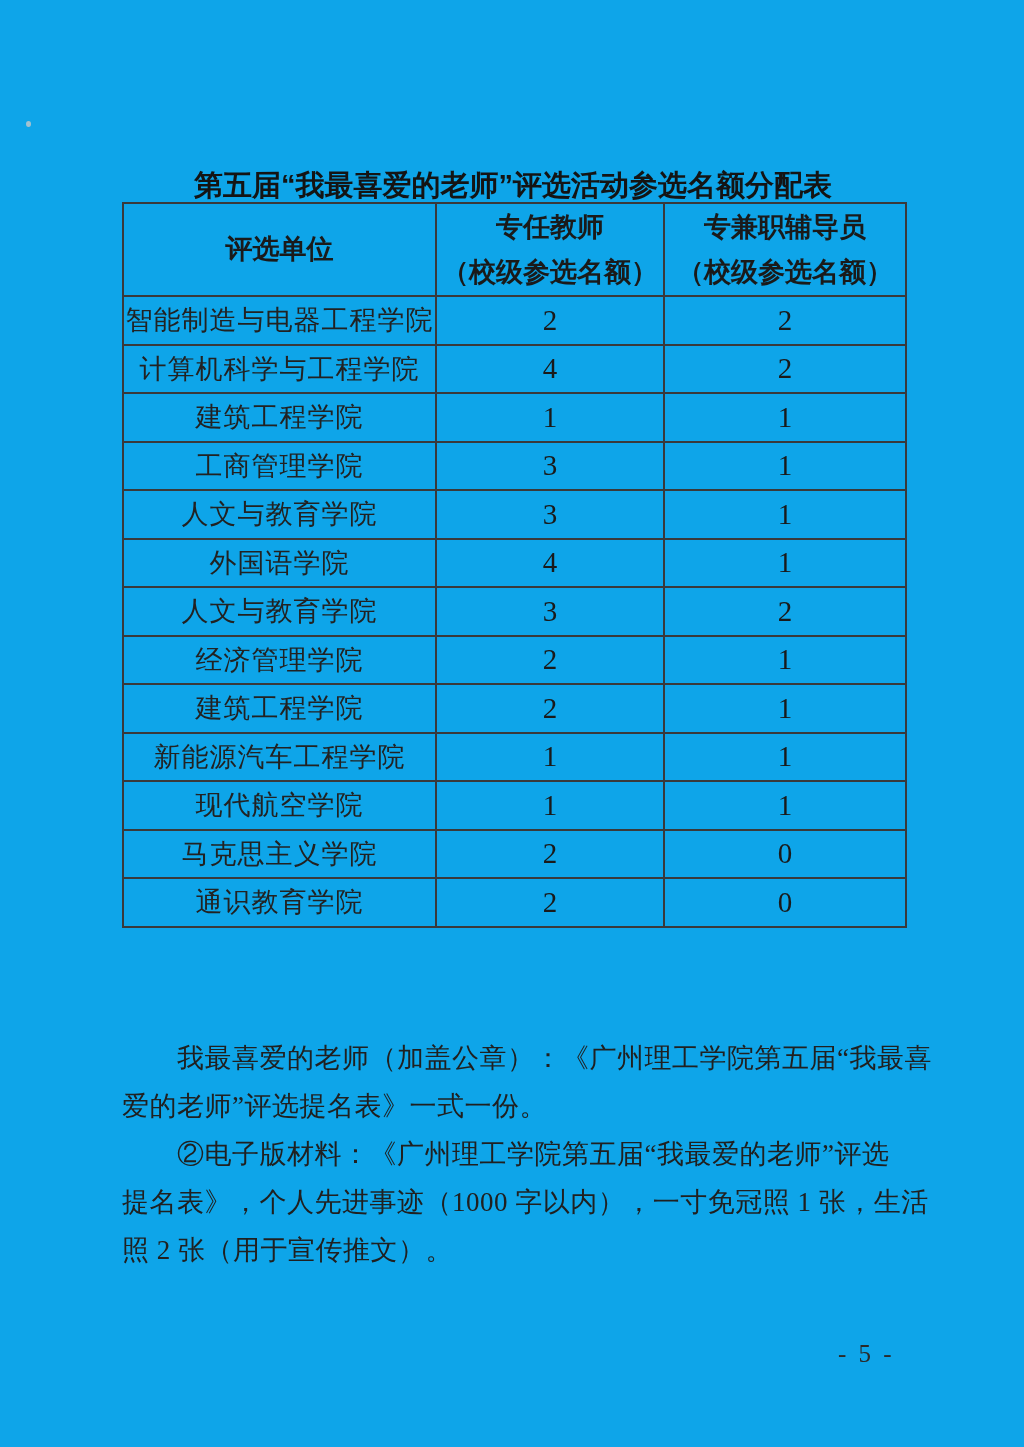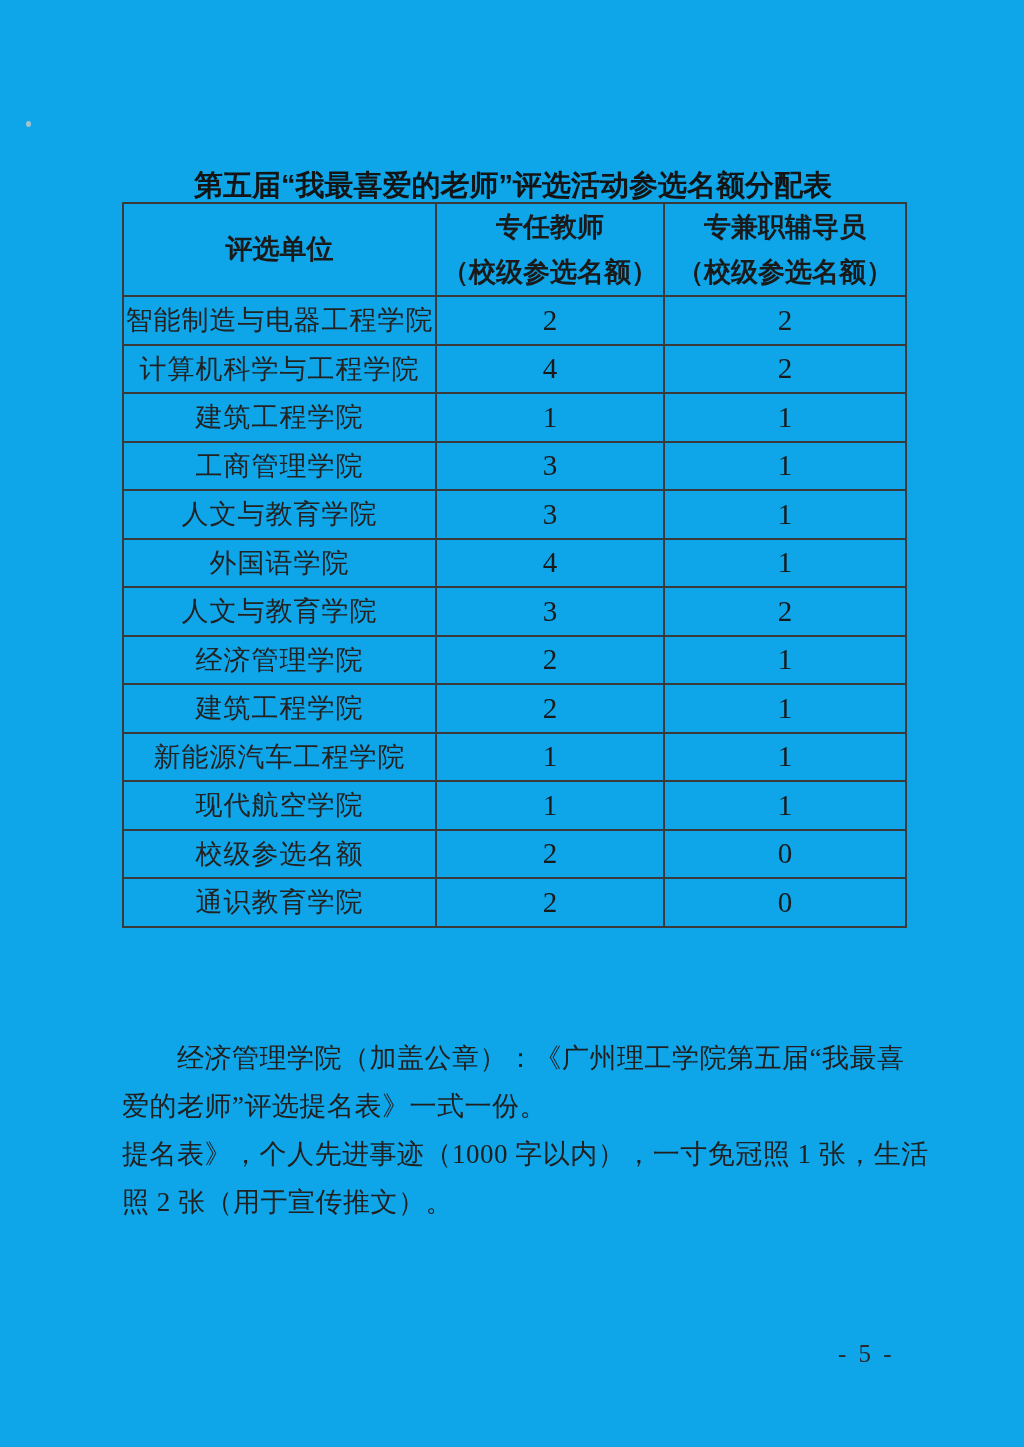--- a/index.html
+++ b/index.html
@@ -178,34 +178,35 @@
           <td class="unit-cell">新能源汽车工程学院</td>
           <td class="num-cell">1</td>
           <td class="num-cell">1</td>
         </tr>
         <tr>
           <td class="unit-cell">现代航空学院</td>
           <td class="num-cell">1</td>
           <td class="num-cell">1</td>
         </tr>
         <tr>
-          <td class="unit-cell">校级参选名额</td>
+          <td class="unit-cell">马克思主义学院</td>
           <td class="num-cell">2</td>
           <td class="num-cell">0</td>
         </tr>
         <tr>
           <td class="unit-cell">通识教育学院</td>
           <td class="num-cell">2</td>
           <td class="num-cell">0</td>
         </tr>
       </tbody>
   </table>
 
   <div class="body-text" id="body-lines">
-      <div class="body-line indent">经济管理学院（加盖公章）：《广州理工学院第五届“我最喜</div>
+      <div class="body-line indent">我最喜爱的老师（加盖公章）：《广州理工学院第五届“我最喜</div>
       <div class="body-line">爱的老师”评选提名表》一式一份。</div>
+      <div class="body-line indent">②电子版材料：《广州理工学院第五届“我最爱的老师”评选</div>
       <div class="body-line">提名表》，个人先进事迹（1000 字以内），一寸免冠照 1 张，生活</div>
       <div class="body-line">照 2 张（用于宣传推文）。</div>
     </div>
 
   <div class="page-number">- 5 -</div>
 
 </div>
 
 </body></html>

